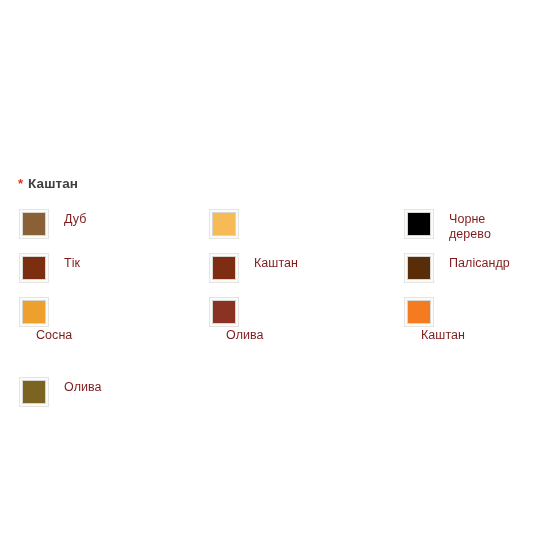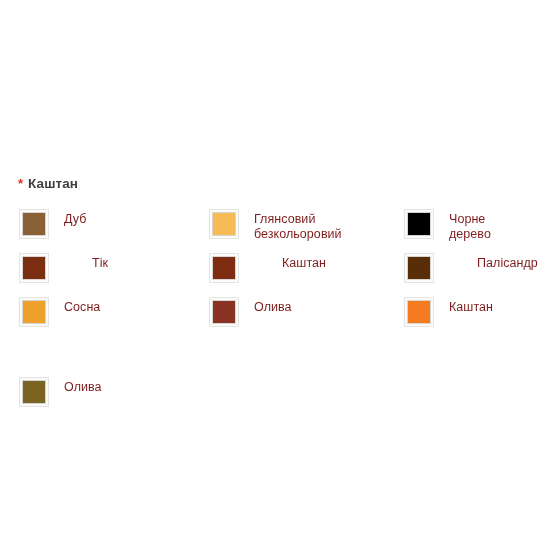--- a/index.html
+++ b/index.html
@@ -63,22 +63,22 @@
 
   .swatch-row {
     position: absolute;
     left: 0;
     display: flex;
     align-items: flex-start;
     height: 34px;
     white-space: nowrap;
   }
   .swatch-row.r0 { top: 0px; }
-  .swatch-row.r1 { top: 44px; gap: 28px; }
-  .swatch-row.r2 { top: 88px; }
+  .swatch-row.r1 { top: 44px; }
+  .swatch-row.r2 { top: 88px; flex-direction: column; }
   .swatch-row.r3 { top: 132px; margin-top: 36px; }
 
   .swatch-chip {
     width: 28px;
     height: 28px;
     flex: 0 0 auto;
     border: 2px solid #fbfbfa;
     outline: 1px solid #d8d6d2;
     outline-offset: -3px;
     box-sizing: border-box;
@@ -140,24 +140,20 @@
           <span>Олива</span>
         </span>
       </div>
 
     </div>
 
     <div class="swatch-col col-1">
 
       <div class="swatch-row r0">
         <span class="swatch-chip" style="background: rgb(247, 187, 86);"></span>
-        <span class="swatch-label">
-          <span>Глянсовий</span>
-          <span class="line2">безкольоровий</span>
-        </span>
       </div>
 
       <div class="swatch-row r1">
         <span class="swatch-chip" style="background: rgb(126, 45, 18);"></span>
         <span class="swatch-label">
           <span>Каштан</span>
         </span>
       </div>
 
       <div class="swatch-row r2">

